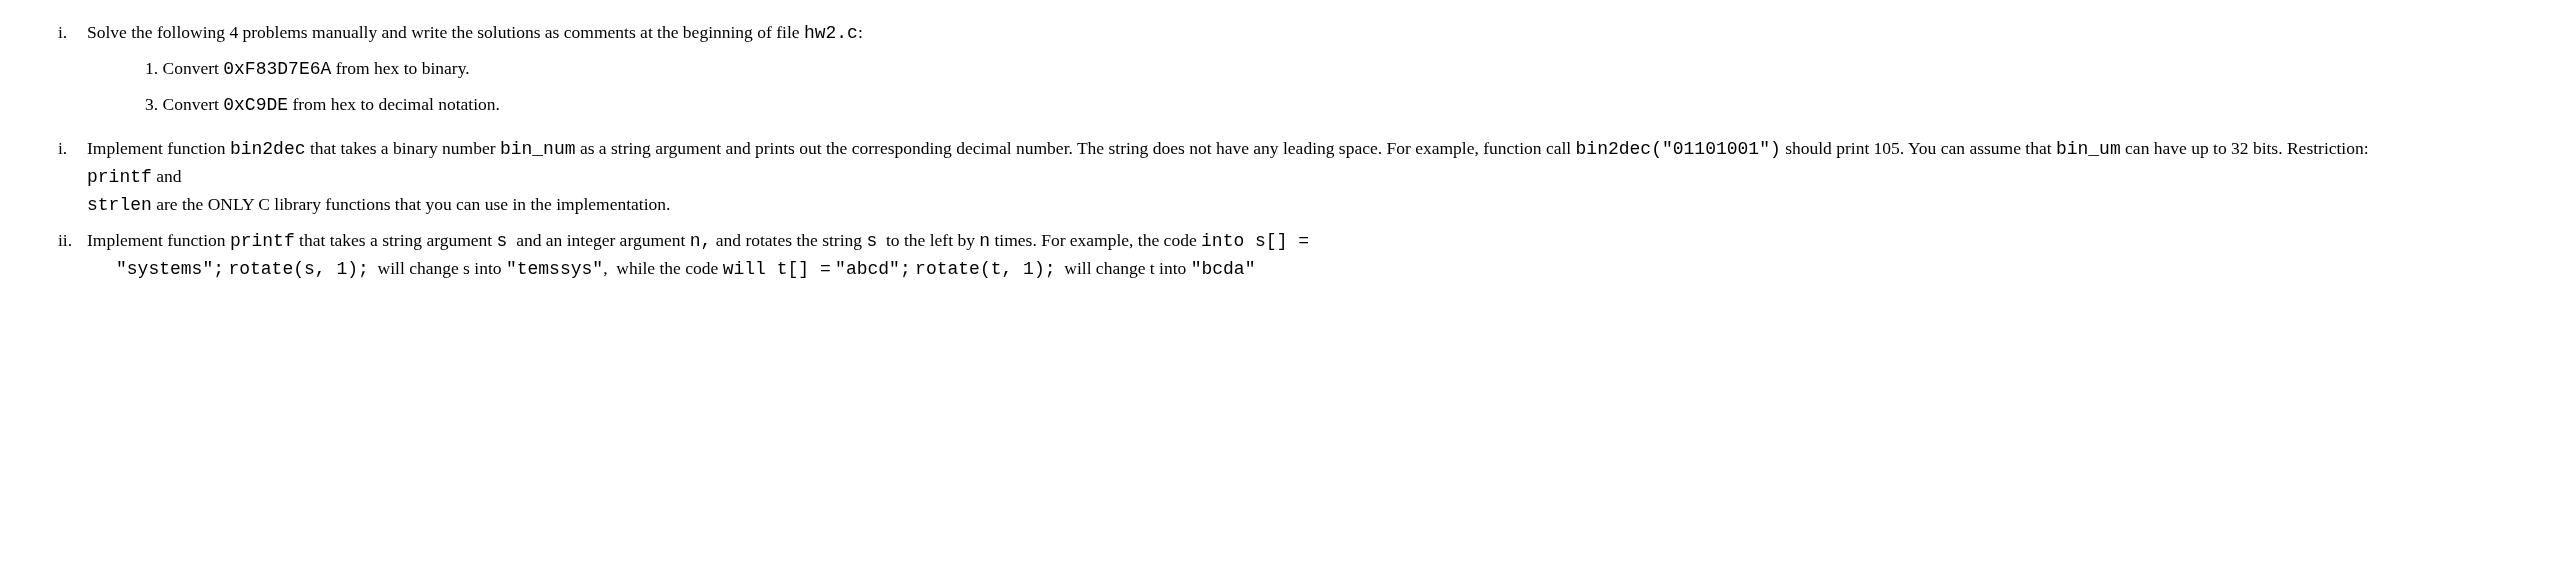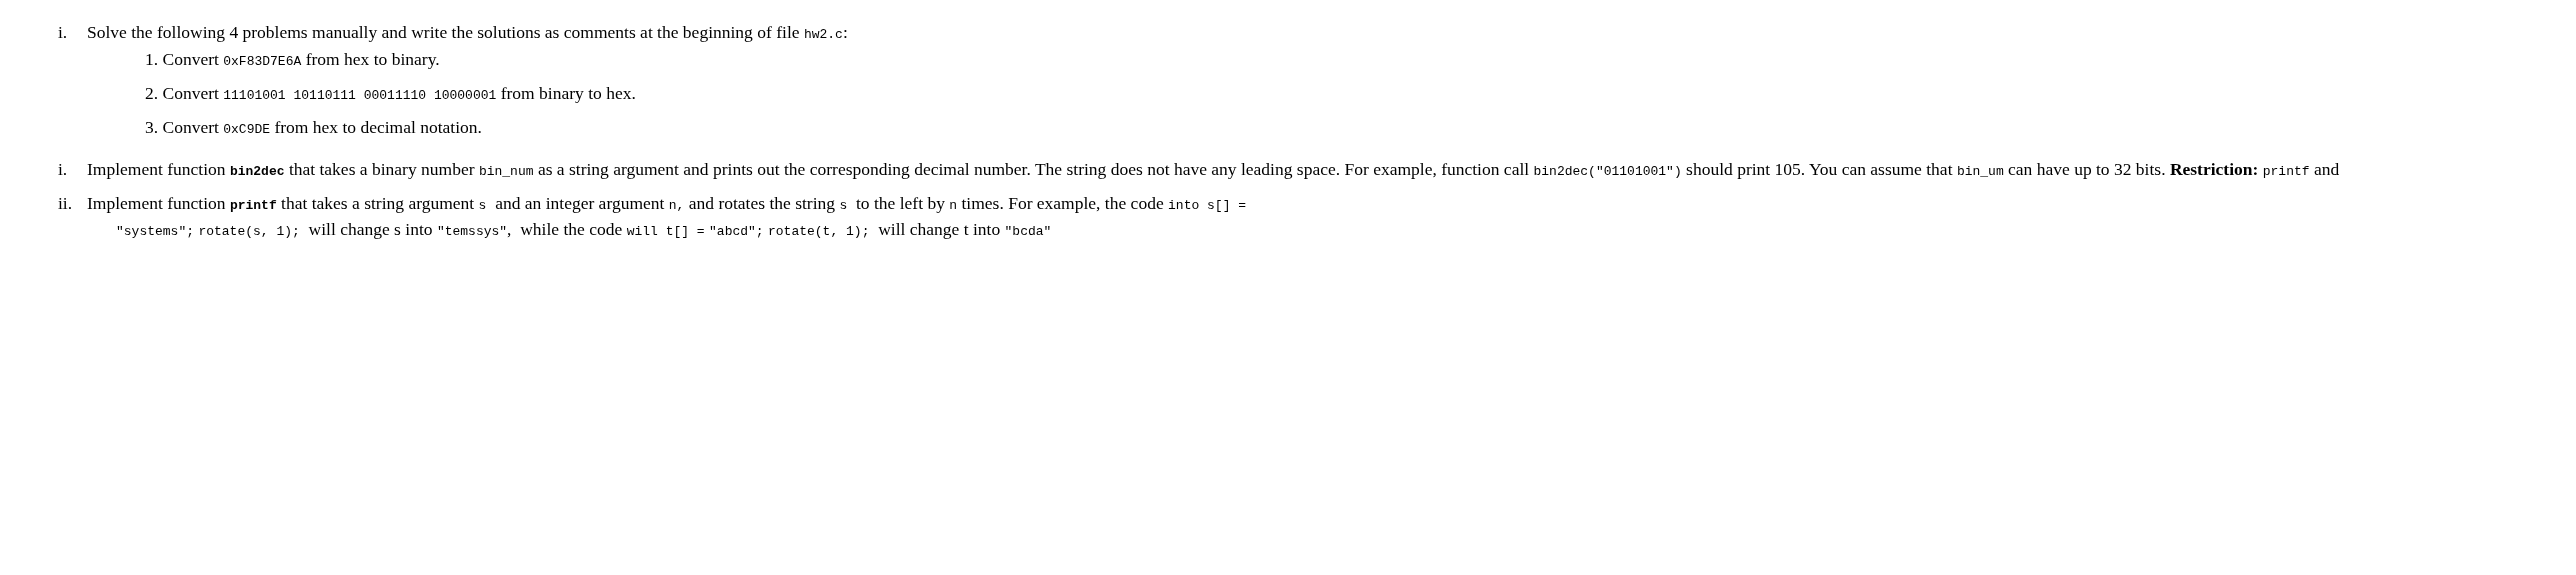--- a/index.html
+++ b/index.html
@@ -13,32 +13,32 @@
       font-size: 17.5px;
       color: #000000;
       padding: 19.4px 58px;
       line-height: 1.5;
     }
     .content {
       max-width: 2331px;
     }
     .numbered-list {
       margin-left: 58px;
-      margin-top: 0;
+      margin-top: 8px;
       margin-bottom: 7.8px;
     }
     .numbered-item {
       margin-bottom: 7.8px;
     }
     code, .mono {
       font-family: "Courier New", Courier, monospace;
-      font-size: 13px;
+      font-size: 18px;
     }
     .bold {
-      font-weight: bold;
+      font-weight: normal;
     }
     .roman-item {
       display: flex;
       margin-bottom: 7.8px;
     }
     .roman-label {
       min-width: 29px;
       flex-shrink: 0;
     }
     .roman-content {
@@ -52,34 +52,32 @@
 
   <div class="roman-item">
     <span class="roman-label">i.</span>
     <div class="roman-content">
       <span>Solve the following 4 problems manually and write the solutions as comments at the beginning of file <code>hw2.c</code>:</span>
       <div class="numbered-list">
         <div class="numbered-item">
           <span>1. Convert <code>0xF83D7E6A</code> from hex to binary.</span>
         </div>
         <div class="numbered-item">
-          <span>2. Convert <code>11101001 10110111 00011110 10000001</code> from binary to hex.</span>
-        </div>
-        <div class="numbered-item">
           <span>3. Convert <code>0xC9DE</code> from hex to decimal notation.</span>
         </div>
       </div>
     </div>
   </div>
 
   <div class="roman-item">
     <span class="roman-label">i.</span>
     <div class="roman-content">
       <span>Implement function <span class="bold"><code>bin2dec</code></span> that takes a binary number <code>bin_num</code> as a string argument and prints out the corresponding decimal number. The string does not have any leading space. For example, function call <code>bin2dec("01101001")</code> should print 105. You can assume that <code>bin_um</code> can have up to 32 bits. <span class="bold">Restriction:</span> <code>printf</code> and</span>
       <br>
+      <span><code>strlen</code> are the ONLY C library functions that you can use in the implementation.</span>
     </div>
   </div>
 
   <div class="roman-item">
     <span class="roman-label">ii.</span>
     <div class="roman-content">
       <span>Implement function <span class="bold"><code>printf</code></span> that takes a string argument <code>s</code>&nbsp; and an integer argument <code>n,</code> and rotates the string <code>s</code>&nbsp; to the left by <code>n</code> times. For example, the code <code>into s[] =</code></span>
       <br>
       <span style="margin-left:29px;"><code>"systems";</code> <code>rotate(s, 1);</code>&nbsp; will change s into <code>"temssys"</code>,&nbsp; while the code <code>will t[] =</code> <code>"abcd";</code> <code>rotate(t, 1);</code>&nbsp; will change t into <code>"bcda"</code></span>
     </div>

